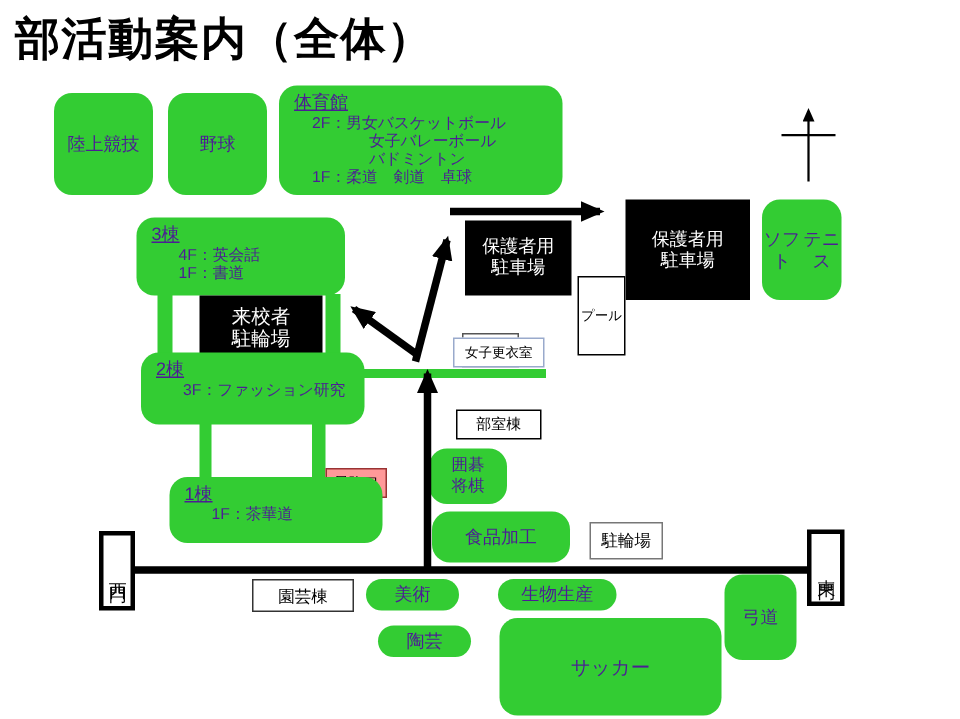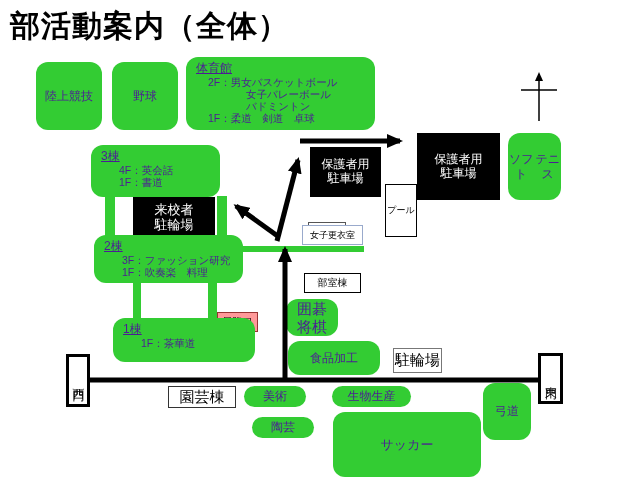--- a/index.html
+++ b/index.html
@@ -12,21 +12,21 @@
   .cbox{display:flex;align-items:center;justify-content:center;text-align:center;}
   .bbox{background:#000;color:#fff;border-radius:0;display:flex;flex-direction:column;
         align-items:center;justify-content:center;line-height:1.15;}
   .wbox{background:#fff;display:flex;align-items:center;justify-content:center;text-align:center;}
   .pad{padding:3px 6px 0 10px;}
   .bt{font-size:12px;text-decoration:underline;white-space:nowrap;}
   .bl{font-size:10.5px;line-height:1.14;white-space:nowrap;}
   .ind1{padding-left:12px;}
   .ind2{padding-left:50px;}
   .ind3{padding-left:18px;}
-  .fs9{font-size:9px;} .fs10{font-size:10px;margin-top:21px;} .fs11{font-size:15px;}
+  .fs9{font-size:9px;} .fs10{font-size:10px;margin-top:21px;} .fs11{font-size:11px;}
   .fs12{font-size:12px;} .fs13{font-size:13px;}
   .vgate{writing-mode:vertical-rl;text-orientation:upright;letter-spacing:2px;
          display:flex;align-items:center;justify-content:center;}
   svg.overlay{position:absolute;left:0;top:0;pointer-events:none;}
 </style>
 </head>
 <body>
 
 <div class="map">
 
@@ -40,38 +40,37 @@
   </div>
 
   <div class="abs gbox pad" style="left:186px;top:57px;width:189px;height:73px;">
     <div class="bt">体育館</div>
     <div class="bl ind1">2F：男女バスケットボール</div>
     <div class="bl ind2">女子バレーボール</div>
     <div class="bl ind2">バドミントン</div>
     <div class="bl ind1">1F：柔道　剣道　卓球</div>
   </div>
 
-  <div class="abs gbox pad" style="left:91px;top:145px;width:129px;height:52px;">
+  <div class="abs gbox pad" style="left:91px;top:145px;width:139px;height:52px;">
     <div class="bt">3棟</div>
     <div class="bl ind3">4F：英会話</div>
     <div class="bl ind3">1F：書道</div>
   </div>
 
   <div class="abs gbar" style="left:105px;top:196px;width:10px;height:41px;"></div>
   <div class="abs gbar" style="left:217px;top:196px;width:10px;height:41px;"></div>
 
-  <div class="abs bbox fs13" style="left:133px;top:197px;width:82px;height:43px;font-family:Liberation Mono, monospace;">
+  <div class="abs bbox fs13" style="left:133px;top:197px;width:82px;height:43px;">
     <span>来校者</span>
     <span>駐輪場</span>
   </div>
 
   <div class="abs gbox pad" style="left:94px;top:235px;width:149px;height:48px;">
     <div class="bt">2棟</div>
     <div class="bl ind3">3F：ファッション研究</div>
-    <div class="bl ind3">1F：吹奏楽　料理</div>
   </div>
 
   <div class="abs gbar" style="left:242px;top:246px;width:122px;height:6px;"></div>
 
   <div class="abs gbar" style="left:133px;top:282px;width:8px;height:37px;"></div>
   <div class="abs gbar" style="left:208px;top:282px;width:9px;height:37px;"></div>
 
   <div class="abs wbox fs10" style="left:217px;top:291px;width:41px;height:20px;background:#ff9999;border:1.5px solid #993333;">
     <span>昇降口</span>
   </div>

